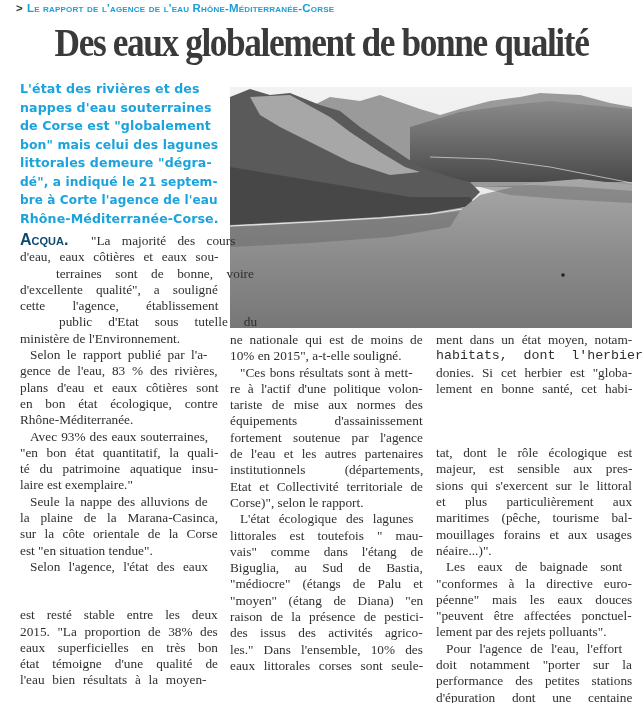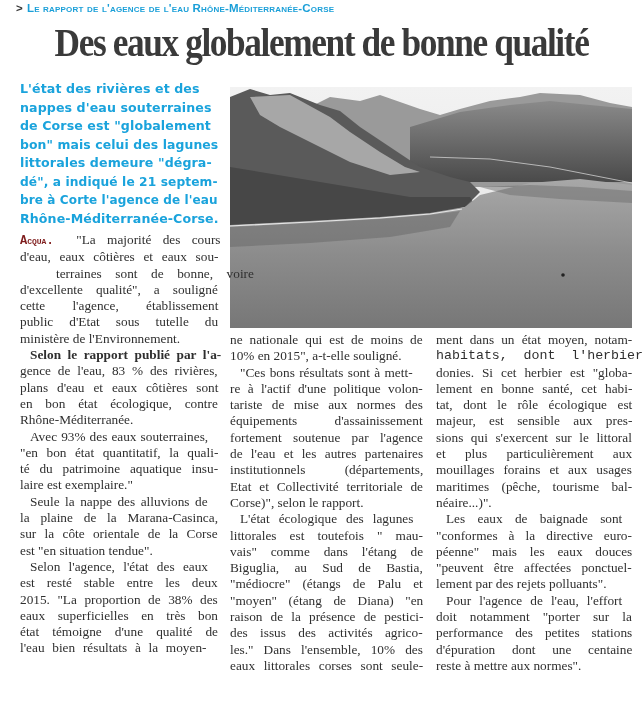--- a/index.html
+++ b/index.html
@@ -12,21 +12,21 @@
   .chapo span { display: block; white-space: nowrap; letter-spacing: 0.1px; }
   .photo { position: absolute; left: 230px; top: 87px; width: 402px; height: 241px; overflow: hidden; }
   .photo svg { display: block; width: 100%; height: 100%; }
   .col { position: absolute; font-size: 13.3px; line-height: 16.3px; color: #2f2f2f; text-align: justify; }
   .col .ln { display: block; white-space: nowrap; text-align-last: justify; text-align: justify; }
   .col .ln.last { text-align-last: left; }
   .col .ln.ind { text-indent: 10px; }
   .col1 { left: 20px; top: 232px; width: 198px; }
   .col2 { left: 230px; top: 332px; width: 193px; }
   .col3 { left: 436px; top: 332px; width: 196px; }
-  .acqua { font-family: Liberation Mono, monospace; font-weight: bold; font-variant: small-caps; font-size: 12px; color: #7f1d1d; }
+  .acqua { font-family: Liberation Sans, sans-serif; font-weight: bold; font-variant: small-caps; font-size: 16px; color: #0c4a6e; }
 </style>
 </head>
 <body>
 
 <div class="kicker">
   <span class="arrow">&gt;</span><span class="sc">Le rapport de l'agence de l'eau Rhône-Méditerranée-Corse</span>
 </div>
 
 <div class="headline">Des eaux globalement de bonne qualité</div>
 
@@ -72,37 +72,37 @@
     <circle cx="333" cy="188" r="1.8" fill="#222"></circle>
   </svg>
 </div>
 
 <div class="col col1">
   <span class="ln" style="display: block; word-spacing: 8px; text-align-last: left;"><span class="acqua">Acqua.</span>&nbsp; <span>"La majorité des cours</span></span>
   <span class="ln" style="display: block; word-spacing: 5.4px; text-align-last: left;">d'eau, eaux côtières et eaux sou-</span>
   <span class="ln" style="display: block; word-spacing: 10.25px; text-align-last: left; margin-left: 36px;">terraines sont de bonne, voire</span>
   <span class="ln" style="display: block; word-spacing: 9.66667px; text-align-last: left;">d'excellente qualité", a souligné</span>
   <span class="ln" style="display: block; word-spacing: 24px; text-align-last: left;">cette l'agence, établissement</span>
-  <span class="ln" style="display: block; word-spacing: 12.75px; text-align-last: left;">public d'Etat sous tutelle du</span>
+  <span class="ln" style="display: block; word-spacing: 12.75px; text-align-last: left; margin-left: 39px;">public d'Etat sous tutelle du</span>
   <span class="ln last" style="display: block;">ministère de l'Environnement.</span>
-  <span class="ln ind" style="display: block; word-spacing: 3.2px; text-align-last: left; font-weight: bold;">Selon le rapport publié par l'a-</span>
+  <span class="ln ind" style="display: block; word-spacing: 3.2px; text-align-last: left;">Selon le rapport publié par l'a-</span>
   <span class="ln" style="display: block; word-spacing: 3.5px; text-align-last: left;">gence de l'eau, 83 % des rivières,</span>
   <span class="ln" style="display: block; word-spacing: 5.6px; text-align-last: left;">plans d'eau et eaux côtières sont</span>
   <span class="ln" style="display: block; word-spacing: 9.5px; text-align-last: left;">en bon état écologique, contre</span>
   <span class="ln last" style="display: block;">Rhône-Méditerranée.</span>
   <span class="ln ind" style="display: block; word-spacing: 0.75px; text-align-last: left;">Avec 93% des eaux souterraines,</span>
   <span class="ln" style="display: block; word-spacing: 5.2px; text-align-last: left;">"en bon état quantitatif, la quali-</span>
   <span class="ln" style="display: block; word-spacing: 6.5px; text-align-last: left;">té du patrimoine aquatique insu-</span>
   <span class="ln last" style="display: block;">laire est exemplaire."</span>
   <span class="ln ind" style="display: block; word-spacing: 2.2px; text-align-last: left;">Seule la nappe des alluvions de</span>
   <span class="ln" style="display: block; word-spacing: 7.5px; text-align-last: left;">la plaine de la Marana-Casinca,</span>
   <span class="ln" style="display: block; word-spacing: 5px; text-align-last: left;">sur la côte orientale de la Corse</span>
   <span class="ln last" style="display: block;">est "en situation tendue".</span>
   <span class="ln ind" style="display: block; word-spacing: 5px; text-align-last: left;">Selon l'agence, l'état des eaux</span>
-  <span class="ln" style="display: block; word-spacing: 8.6px; text-align-last: left;">est resté stable entre les deux</span>
+  <span class="ln" style="display: block; word-spacing: 8.6px; text-align-last: left; margin-top: 32px;">est resté stable entre les deux</span>
   <span class="ln" style="display: block; word-spacing: 4.2px; text-align-last: left;">2015. "La proportion de 38% des</span>
   <span class="ln" style="display: block; word-spacing: 9.25px; text-align-last: left;">eaux superficielles en très bon</span>
   <span class="ln" style="display: block; word-spacing: 9.75px; text-align-last: left;">état témoigne d'une qualité de</span>
   <span class="ln" style="display: block; word-spacing: 4.4px; text-align-last: left;">l'eau bien résultats à la moyen-</span>
 </div>
 
 <div class="col col2">
   <span class="ln" style="display: block; word-spacing: 3.66667px; text-align-last: left;">ne nationale qui est de moins de</span>
   <span class="ln last" style="display: block;">10% en 2015", a-t-elle souligné.</span>
   <span class="ln ind" style="display: block; word-spacing: 1px; text-align-last: left;">"Ces bons résultats sont à mett-</span>
@@ -124,26 +124,26 @@
   <span class="ln" style="display: block; word-spacing: 9px; text-align-last: left;">des issus des activités agrico-</span>
   <span class="ln" style="display: block; word-spacing: 6.75px; text-align-last: left;">les." Dans l'ensemble, 10% des</span>
   <span class="ln" style="display: block; word-spacing: 5.25px; text-align-last: left;">eaux littorales corses sont seule-</span>
 </div>
 
 <div class="col col3">
   <span class="ln" style="display: block; word-spacing: 3.8px; text-align-last: left;">ment dans un état moyen, notam-</span>
   <span class="ln" style="display: block; word-spacing: 7.75px; text-align-last: left; font-family: Liberation Mono, monospace;">habitats, dont l'herbier de posi-</span>
   <span class="ln" style="display: block; word-spacing: 4.6px; text-align-last: left;">donies. Si cet herbier est "globa-</span>
   <span class="ln" style="display: block; word-spacing: 5px; text-align-last: left;">lement en bonne santé, cet habi-</span>
-  <span class="ln" style="display: block; word-spacing: 7.2px; text-align-last: left;">tat, dont le rôle écologique est</span>
+  <span class="ln" style="display: block; word-spacing: 7.2px; text-align-last: left; margin-top: 48px;">tat, dont le rôle écologique est</span>
   <span class="ln" style="display: block; word-spacing: 10px; text-align-last: left;">majeur, est sensible aux pres-</span>
   <span class="ln" style="display: block; word-spacing: 4.2px; text-align-last: left;">sions qui s'exercent sur le littoral</span>
   <span class="ln" style="display: block; word-spacing: 16px; text-align-last: left;">et plus particulièrement aux</span>
+  <span class="ln" style="display: block; word-spacing: 9px; text-align-last: left;">maritimes (pêche, tourisme bal-</span>
   <span class="ln" style="display: block; word-spacing: 5.75px; text-align-last: left;">mouillages forains et aux usages</span>
-  <span class="ln" style="display: block; word-spacing: 9px; text-align-last: left;">maritimes (pêche, tourisme bal-</span>
   <span class="ln last" style="display: block;">néaire...)".</span>
   <span class="ln ind" style="display: block; word-spacing: 9px; text-align-last: left;">Les eaux de baignade sont</span>
   <span class="ln" style="display: block; word-spacing: 7.75px; text-align-last: left;">"conformes à la directive euro-</span>
   <span class="ln" style="display: block; word-spacing: 9.5px; text-align-last: left;">péenne" mais les eaux douces</span>
   <span class="ln" style="display: block; word-spacing: 7px; text-align-last: left;">"peuvent être affectées ponctuel-</span>
   <span class="ln last" style="display: block;">lement par des rejets polluants".</span>
   <span class="ln ind" style="display: block; word-spacing: 4.75px; text-align-last: left;">Pour l'agence de l'eau, l'effort</span>
   <span class="ln" style="display: block; word-spacing: 9.75px; text-align-last: left;">doit notamment "porter sur la</span>
   <span class="ln" style="display: block; word-spacing: 8.66667px; text-align-last: left;">performance des petites stations</span>
   <span class="ln" style="display: block; word-spacing: 13.3333px; text-align-last: left;">d'épuration dont une centaine</span>

